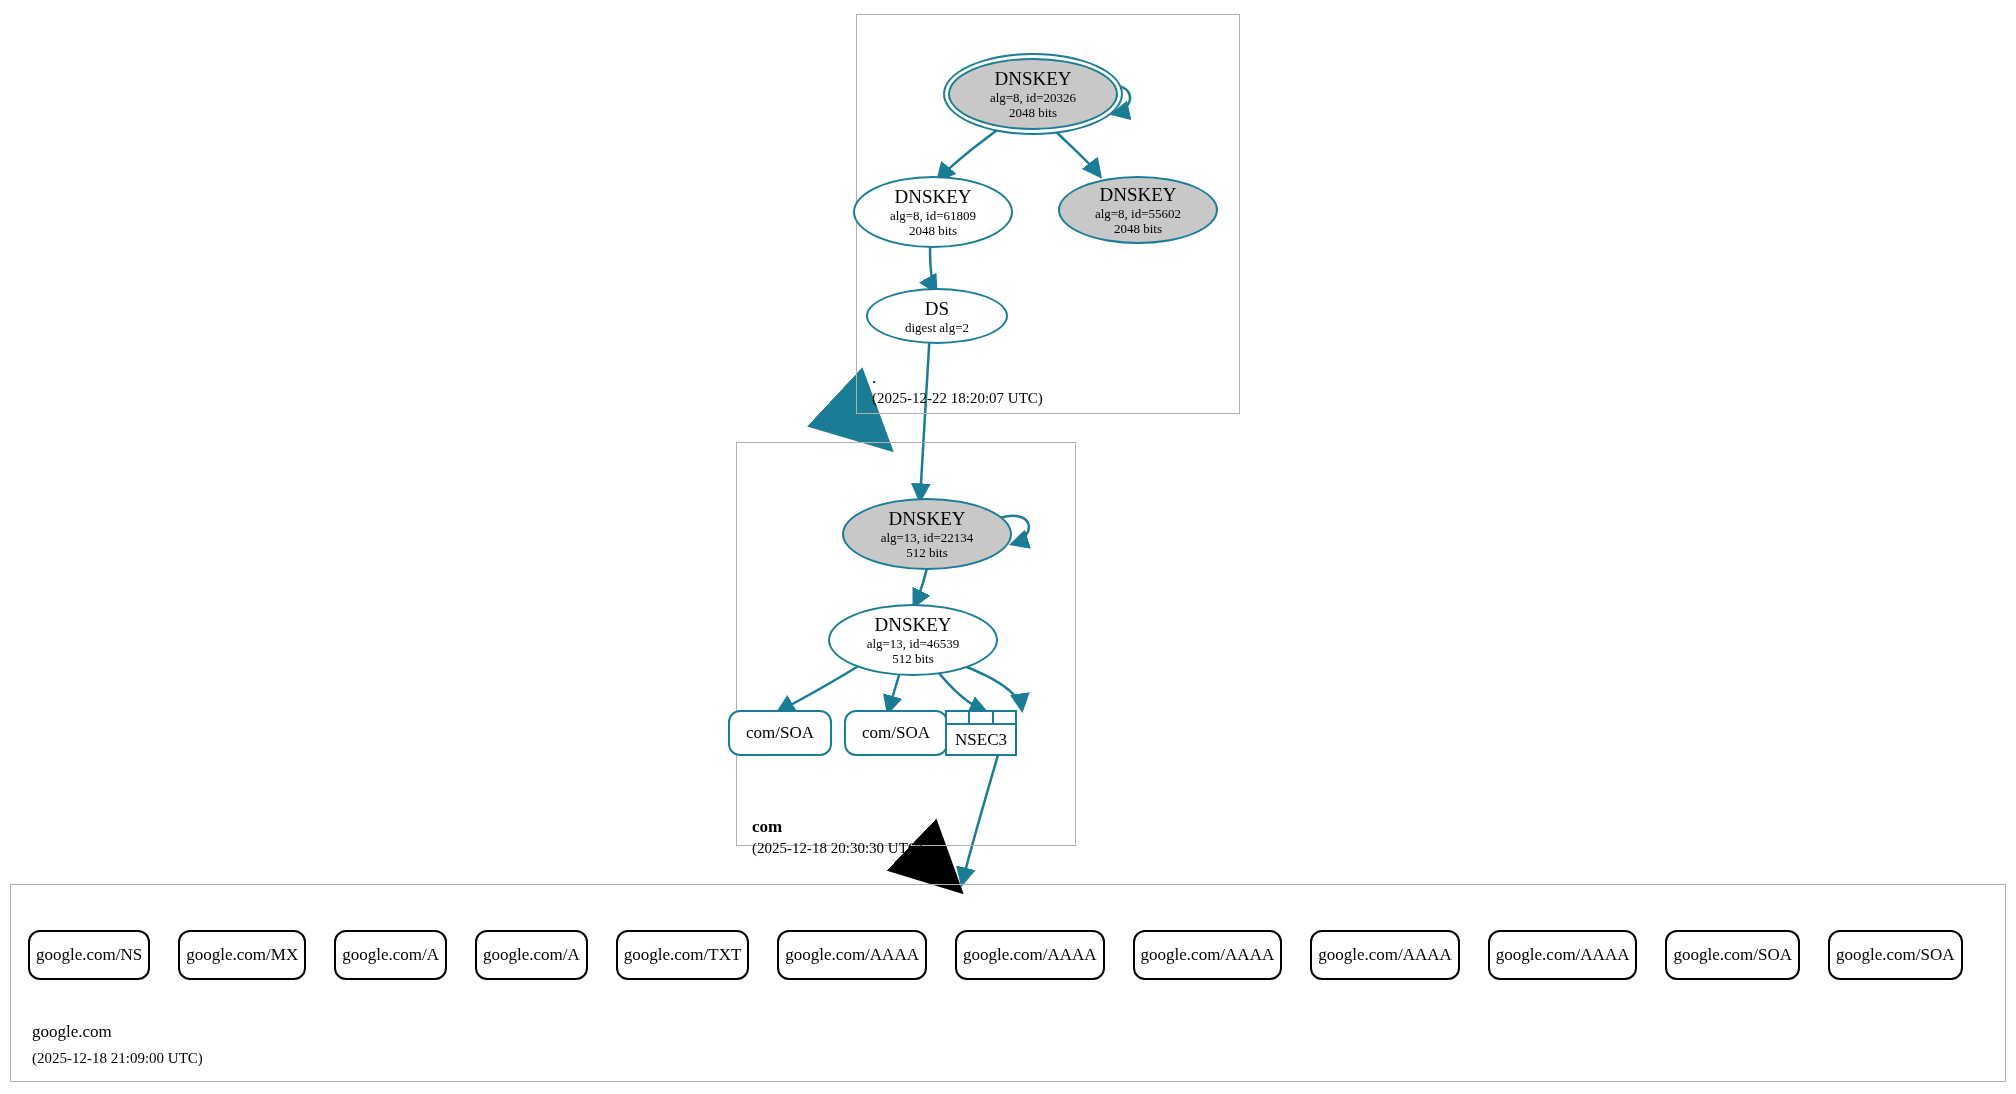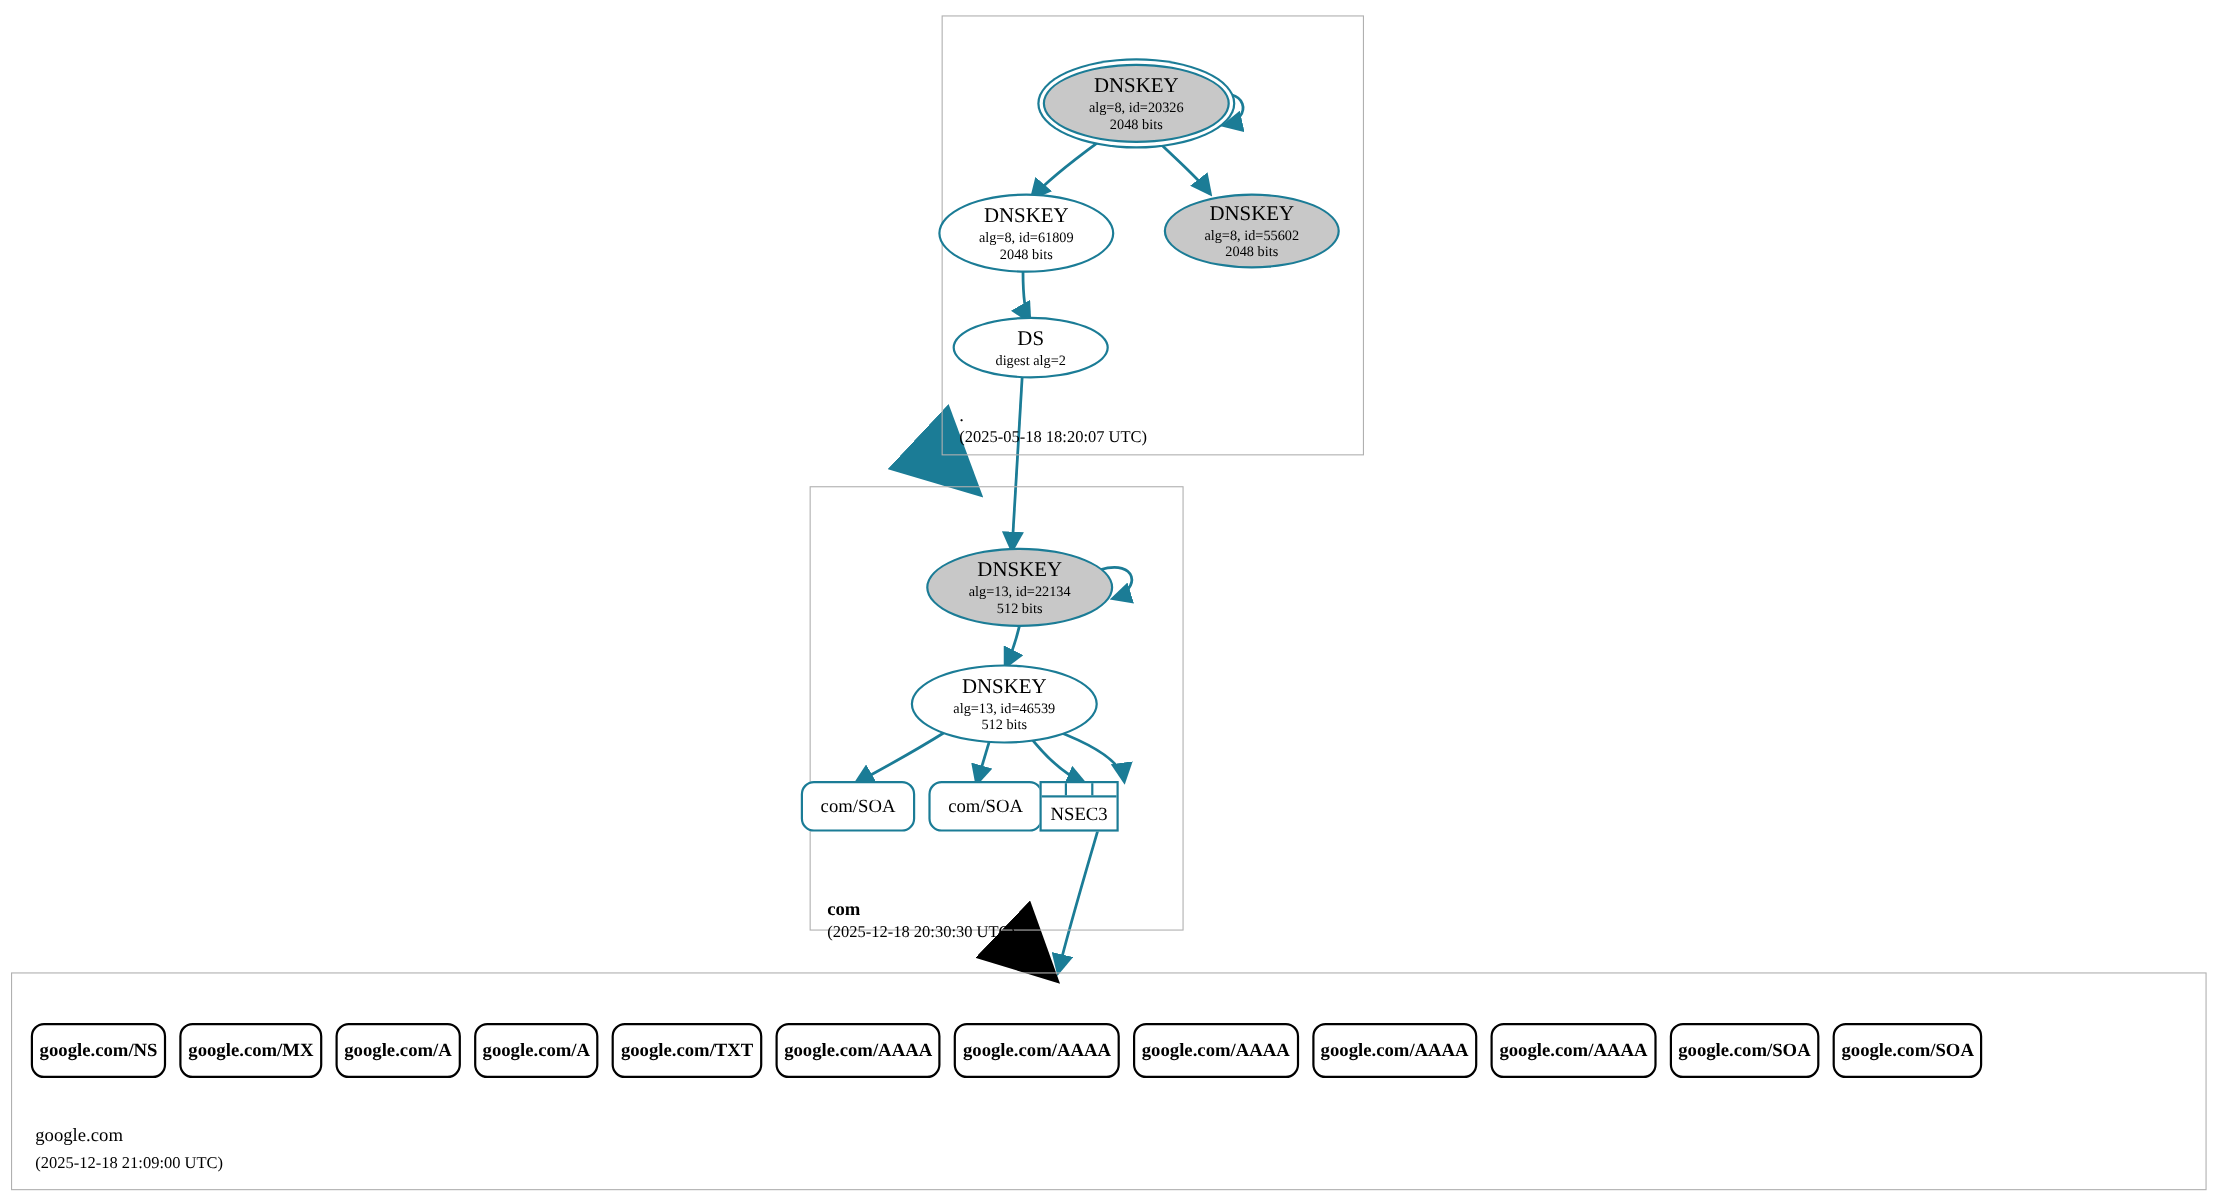--- a/index.html
+++ b/index.html
@@ -124,22 +124,21 @@
   .leaf-row {
     position: absolute;
     display: flex;
     align-items: center;
   }
   .leaf {
     height: 46px;
     display: flex;
     align-items: center;
     justify-content: center;
-    margin-right: 12px;
-    font-weight: bold;
+    margin-right: 28px;
   }
 </style>
 </head>
 <body>
 
 <div id="stage">
 
   <svg class="edges" viewBox="0 0 2016 1094">
     <defs>
       <marker id="arrow-teal" viewBox="0 0 12 12" refX="10" refY="6" markerWidth="8" markerHeight="8" orient="auto-start-reverse">
@@ -176,21 +175,21 @@
     <path d="M 935 668 C 952 690, 970 705, 986 712" fill="none" stroke="#1b7c96" stroke-width="2.5" marker-end="url(#arrow-teal)"></path>
     <path d="M 948 660 C 1000 678, 1020 695, 1022 710" fill="none" stroke="#1b7c96" stroke-width="2.5" marker-end="url(#arrow-teal)"></path>
 
     <path d="M 1000 748 C 985 800, 970 850, 962 884" fill="none" stroke="#1b7c96" stroke-width="2.5" marker-end="url(#arrow-teal)"></path>
 
     <path d="M 912 845 L 955 886" fill="none" stroke="#000000" stroke-width="9" marker-end="url(#arrow-black)"></path>
   </svg>
 
   <div class="zone-box" style="left:856px; top:14px; width:384px; height:400px;"></div>
   <div class="zone-label" style="left:872px; top:368px;">.</div>
-  <div class="zone-time" style="left:872px; top:390px;">(2025-05-18 18:20:07 UTC)</div>
+  <div class="zone-time" style="left:872px; top:390px;">(2025-12-22 18:20:07 UTC)</div>
 
   <div class="node ellipse secure-key double" style="left:948px; top:58px; width:170px; height:72px;">
     <div class="t1">DNSKEY</div>
     <div class="t2">alg=8, id=20326</div>
     <div class="t3">2048 bits</div>
   </div>
 
   <div class="node ellipse" style="left:853px; top:176px; width:160px; height:72px;">
     <div class="t1">DNSKEY</div>
     <div class="t2">alg=8, id=61809</div>

